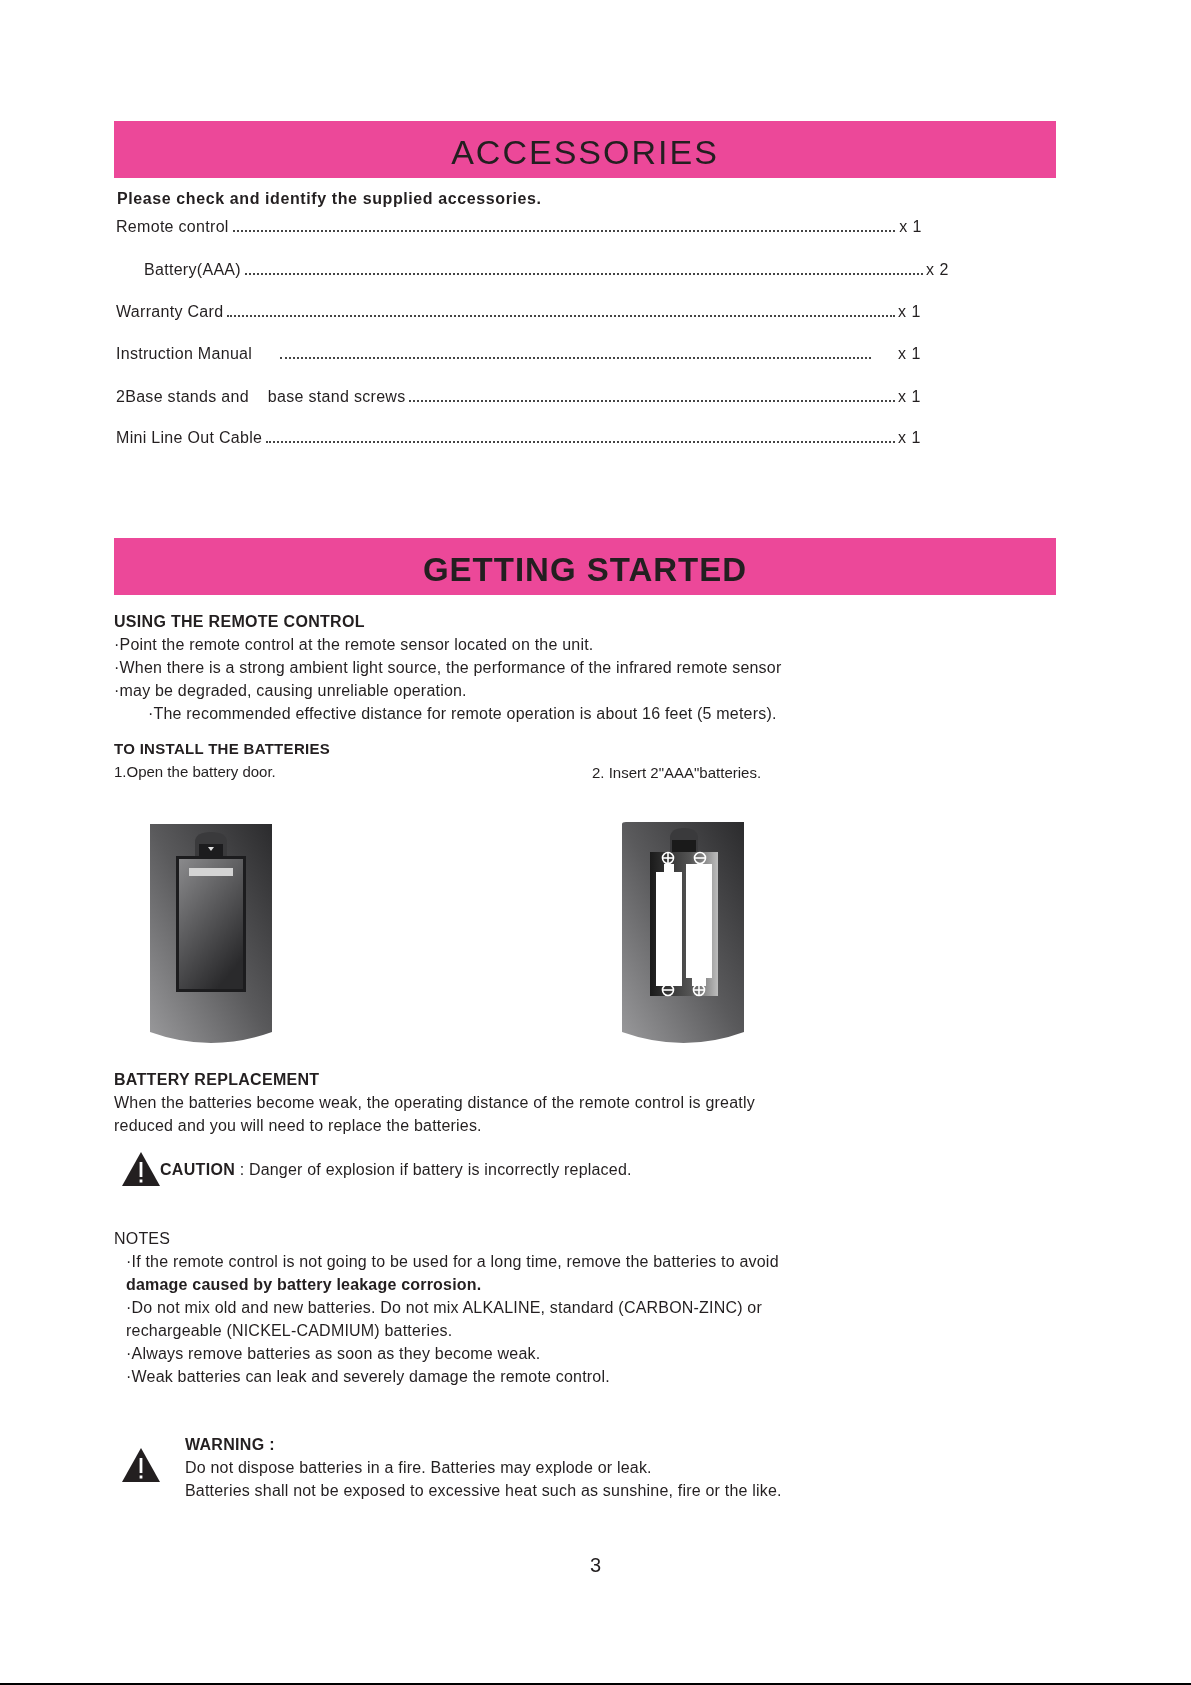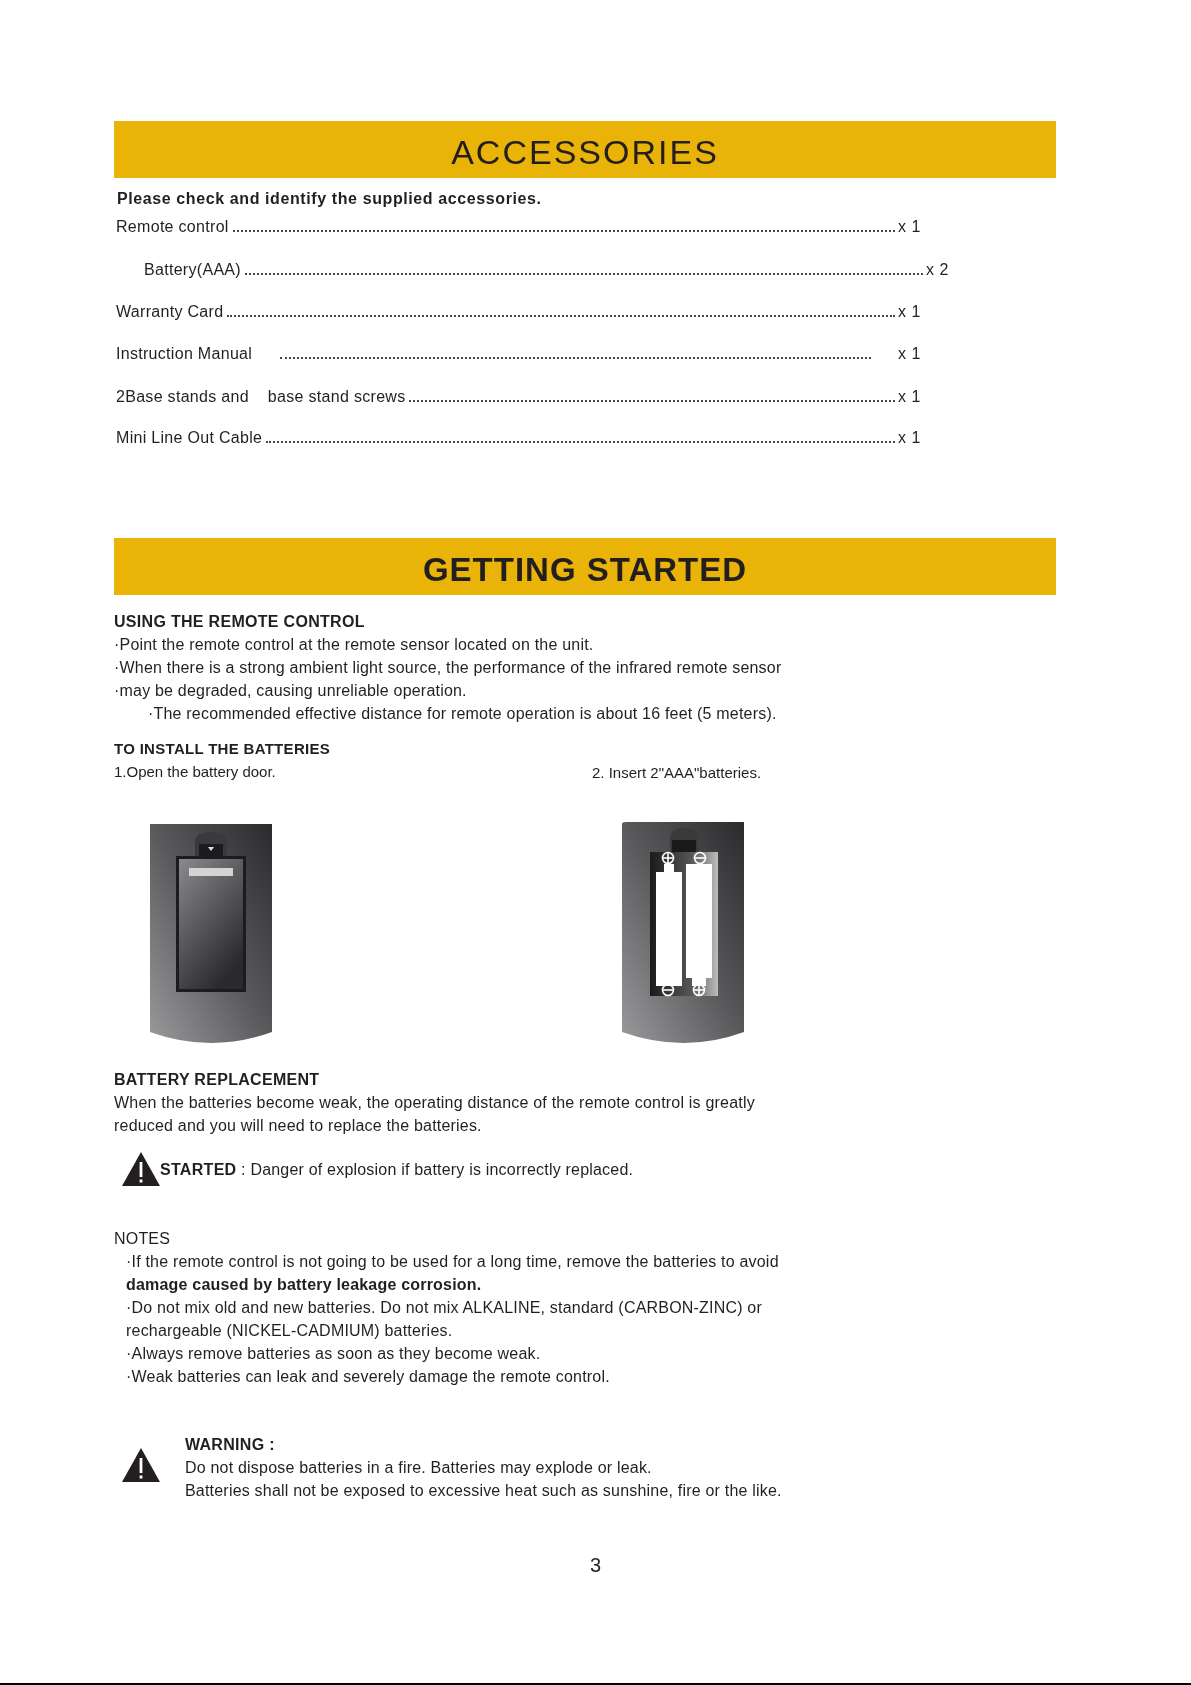--- a/index.html
+++ b/index.html
@@ -1,19 +1,19 @@
 <!DOCTYPE html>
 <html><head>
 <meta charset="utf-8">
 <style>
   * { box-sizing: border-box; margin: 0; padding: 0; }
   html, body { width: 1191px; height: 1685px; background: #ffffff; }
   body { position: relative; font-family: "Liberation Sans", sans-serif; color: #231f20; overflow: hidden; }
 
-  .band { position: absolute; left: 114px; width: 942px; height: 57px; background: #eab308; }
+  .band { position: absolute; left: 114px; width: 942px; height: 57px; background: #ec4899; }
   .band-title { position: absolute; left: 0; right: 0; text-align: center; }
   #acc-band { top: 121px; }
   #acc-band .band-title { top: 12px; font-size: 34px; letter-spacing: 2px; font-weight: normal; }
   #gs-band { top: 538px; }
   #gs-band .band-title { top: 13px; font-size: 33px; font-weight: bold; letter-spacing: 1px; }
 
   .abs { position: absolute; white-space: nowrap; }
   .intro { left: 117px; top: 190px; font-size: 16px; font-weight: bold; letter-spacing: 0.6px; }
 
   .acc-row { position: absolute; left: 116px; width: 806px; height: 20px; display: flex; align-items: baseline; font-size: 16px; }
@@ -30,21 +30,21 @@
   .bottom-rule { position: absolute; left: 0; right: 0; bottom: 0; height: 2px; background: #000; }
 </style>
 </head>
 <body>
 
 <div id="acc-band" class="band">
   <div class="band-title">ACCESSORIES</div>
 </div>
 <div class="abs intro">Please check and identify the supplied accessories.</div>
 
-<div class="acc-row" style="top:218px;">
+<div class="acc-row" style="top:218px;text-align:right;">
   <span class="name">Remote control</span>
     <span class="dots"></span>
     <span class="qty">x 1</span>
 </div>
 <div class="acc-row" style="top:261px;margin-left:28px;">
   <span class="name">Battery(AAA)</span>
     <span class="dots"></span>
     <span class="qty">x 2</span>
 </div>
 <div class="acc-row" style="top:303px;">
@@ -142,21 +142,21 @@
 <div class="abs h3" style="left:114px; top:1071px;">BATTERY REPLACEMENT</div>
 <div class="abs p" style="left:114px; top:1094px;">When the batteries become weak, the operating distance of the remote control is greatly</div>
 <div class="abs p" style="left:114px; top:1117px;">reduced and you will need to replace the batteries.</div>
 
 <svg class="remote" style="left:121px; top:1151px;" width="40" height="36" viewBox="0 0 40 36">
   <polygon points="20,1 39,35 1,35" fill="#231f20"></polygon>
   <rect x="18.6" y="11" width="2.8" height="15" fill="#ffffff"></rect>
   <rect x="18.6" y="28.5" width="2.8" height="3" fill="#ffffff"></rect>
 </svg>
 <div class="abs p" style="left:160px; top:1161px;">
-  <span class="h3">STARTED</span><span> : Danger of explosion if battery is incorrectly replaced.</span>
+  <span class="h3">CAUTION</span><span> : Danger of explosion if battery is incorrectly replaced.</span>
 </div>
 
 <div class="abs p" style="left:114px; top:1230px;">NOTES</div>
 <div class="abs p" style="left:126px; top:1253px;">·If the remote control is not going to be used for a long time, remove the batteries to avoid</div>
 <div class="abs p" style="left:126px; top:1276px;font-weight:bold;">damage caused by battery leakage corrosion.</div>
 <div class="abs p" style="left:126px; top:1299px;">·Do not mix old and new batteries. Do not mix ALKALINE, standard (CARBON-ZINC) or</div>
 <div class="abs p" style="left:126px; top:1322px;">rechargeable (NICKEL-CADMIUM) batteries.</div>
 <div class="abs p" style="left:126px; top:1345px;">·Always remove batteries as soon as they become weak.</div>
 <div class="abs p" style="left:126px; top:1368px;">·Weak batteries can leak and severely damage the remote control.</div>
 

